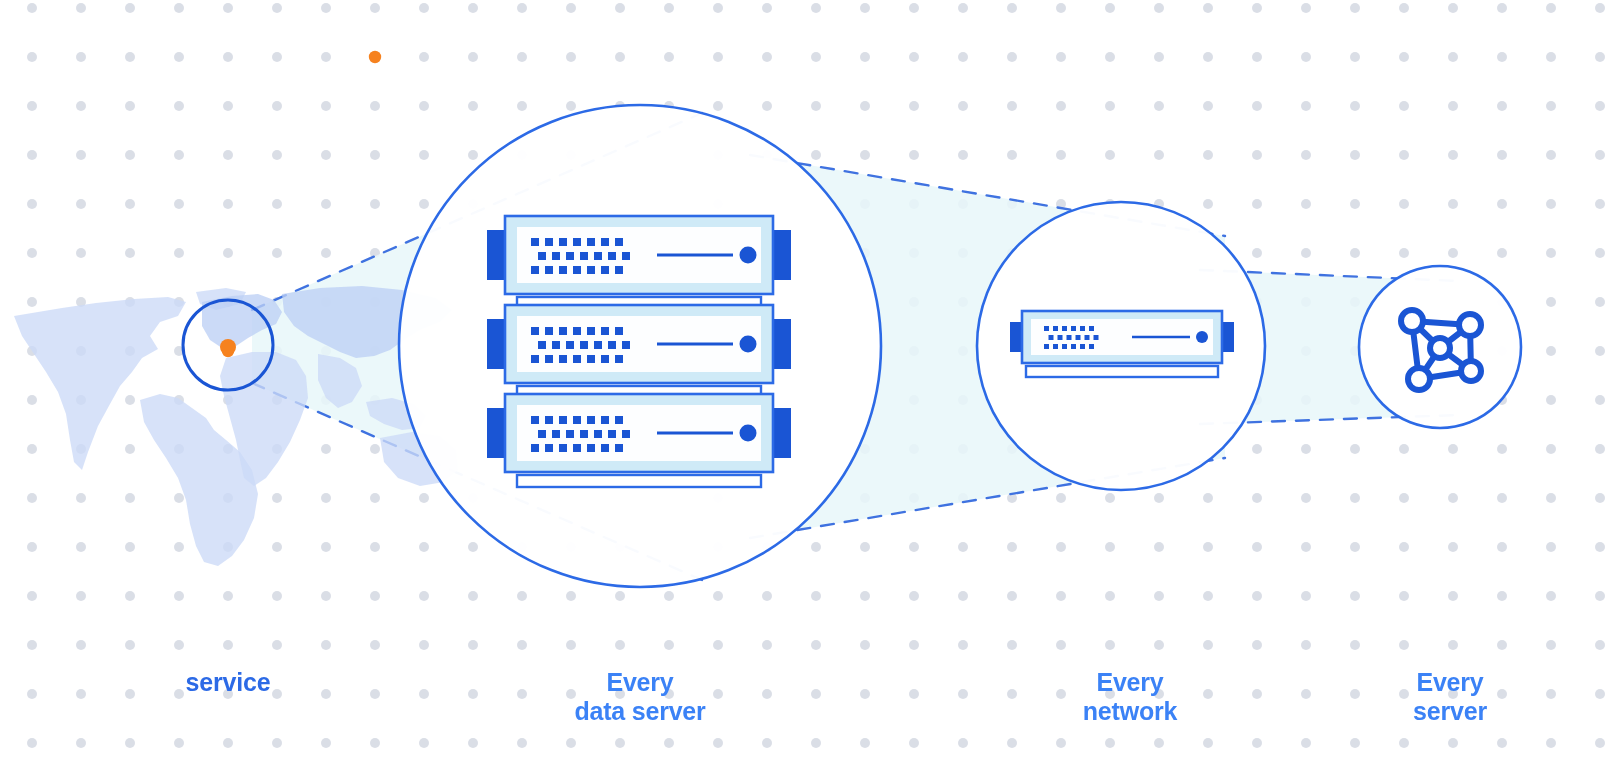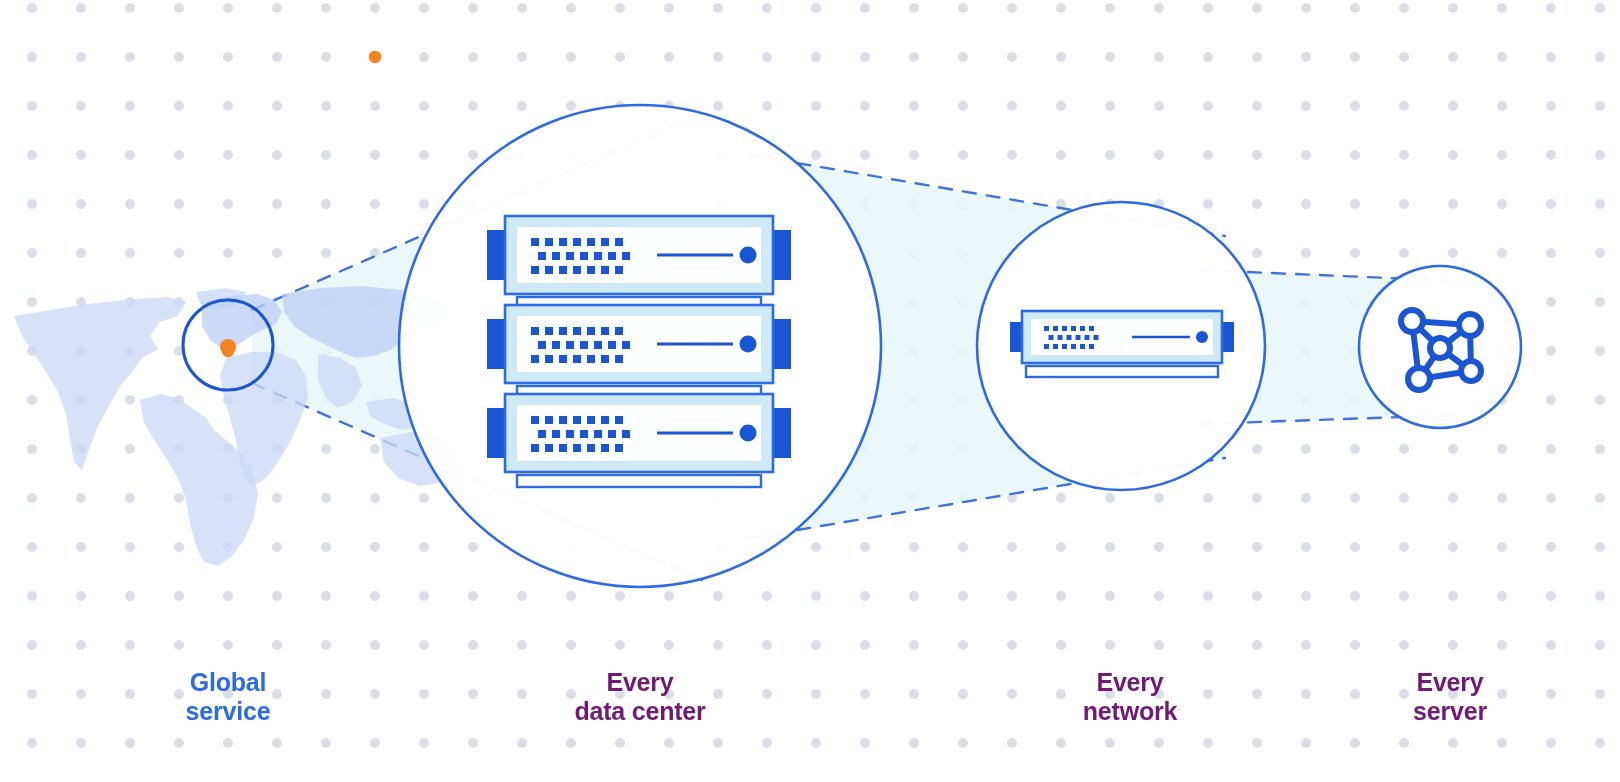--- a/index.html
+++ b/index.html
@@ -11,21 +11,21 @@
     position:relative;
   }
   #stage{position:absolute;left:0;top:0;width:1620px;height:782px;}
   #stage svg{position:absolute;left:0;top:0;}
   .caption{
     position:absolute;
     text-align:center;
     font-size:25px;
     line-height:29px;
     font-weight:700;
-    color:#701a75;
+    color:#3b82f6;
     letter-spacing:-0.2px;
     white-space:pre;
   }
   .caption.accent{color:#2c6ae6;}
   .cap-line{display:block;}
 </style>
 </head>
 <body>
 
 <div id="stage">
@@ -727,17 +727,17 @@
         <line x1="1440" y1="348" x2="1471" y2="371" stroke="#1a55d4" stroke-width="6" stroke-linecap="round"></line>
         <line x1="1419" y1="379" x2="1471" y2="371" stroke="#1a55d4" stroke-width="6" stroke-linecap="round"></line>
         <circle cx="1412" cy="321" r="11" fill="#ffffff" stroke="#1a55d4" stroke-width="6"></circle>
         <circle cx="1470" cy="325" r="11" fill="#ffffff" stroke="#1a55d4" stroke-width="6"></circle>
         <circle cx="1440" cy="348" r="10" fill="#ffffff" stroke="#1a55d4" stroke-width="6"></circle>
         <circle cx="1419" cy="379" r="11" fill="#ffffff" stroke="#1a55d4" stroke-width="6"></circle>
         <circle cx="1471" cy="371" r="10" fill="#ffffff" stroke="#1a55d4" stroke-width="6"></circle>
       </g>
     </svg>
 
-  <div class="caption accent" id="cap-0" style="left: 78px; top: 668px; width: 300px;"><span class="cap-line">Global</span><span class="cap-line">service</span></div>
-  <div class="caption" id="cap-1" style="left: 490px; top: 668px; width: 300px;"><span class="cap-line">Every</span><span class="cap-line">data center</span></div>
+  <div class="caption accent" id="cap-0" style="left: 78px; top: 668px; width: 300px;"><span class="cap-line">service</span></div>
+  <div class="caption" id="cap-1" style="left: 490px; top: 668px; width: 300px;"><span class="cap-line">Every</span><span class="cap-line">data server</span></div>
   <div class="caption" id="cap-2" style="left: 980px; top: 668px; width: 300px;"><span class="cap-line">Every</span><span class="cap-line">network</span></div>
   <div class="caption" id="cap-3" style="left: 1300px; top: 668px; width: 300px;"><span class="cap-line">Every</span><span class="cap-line">server</span></div>
 </div>
 
 </body></html>

